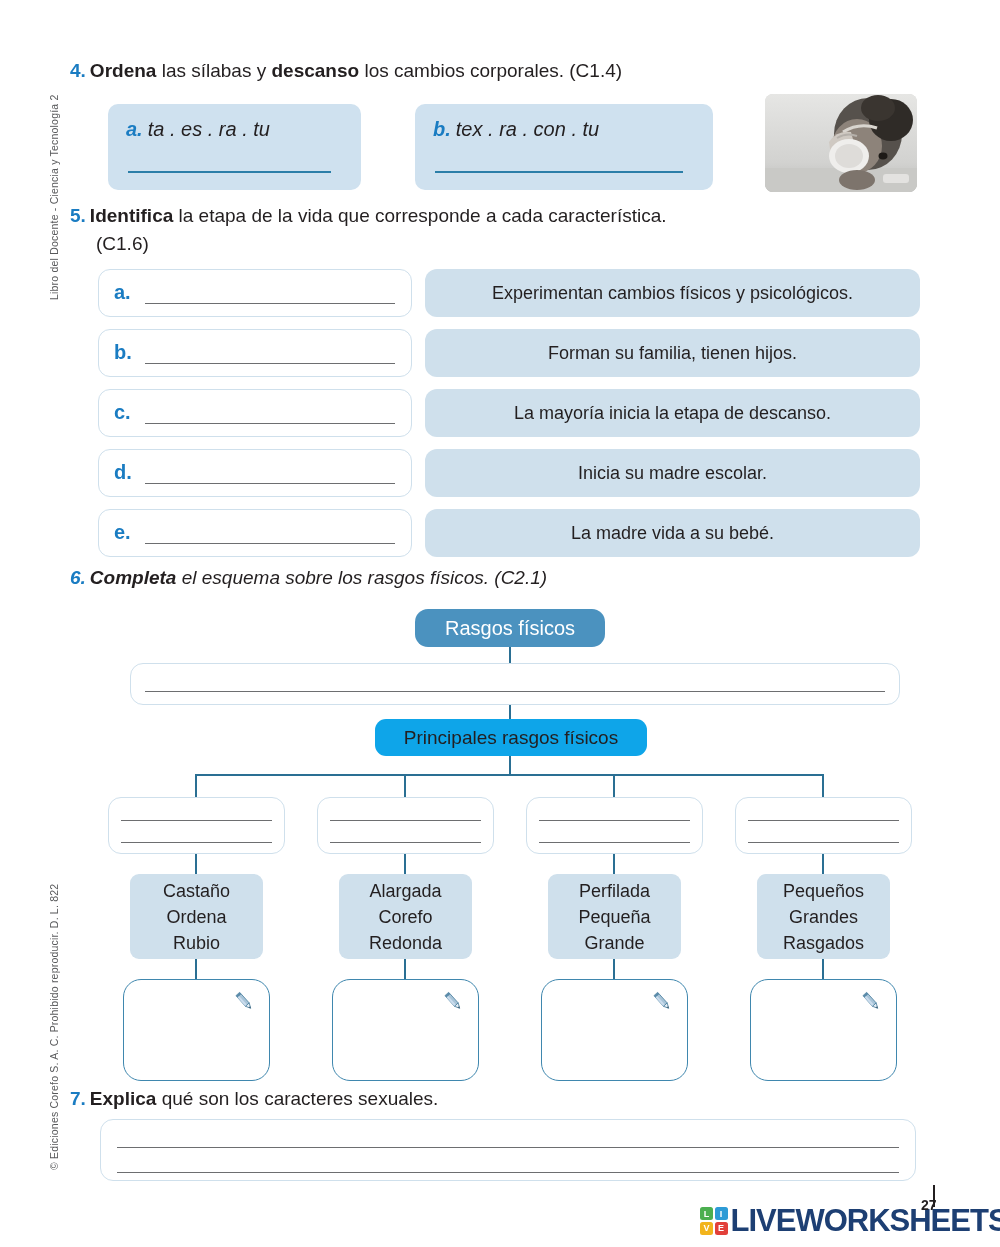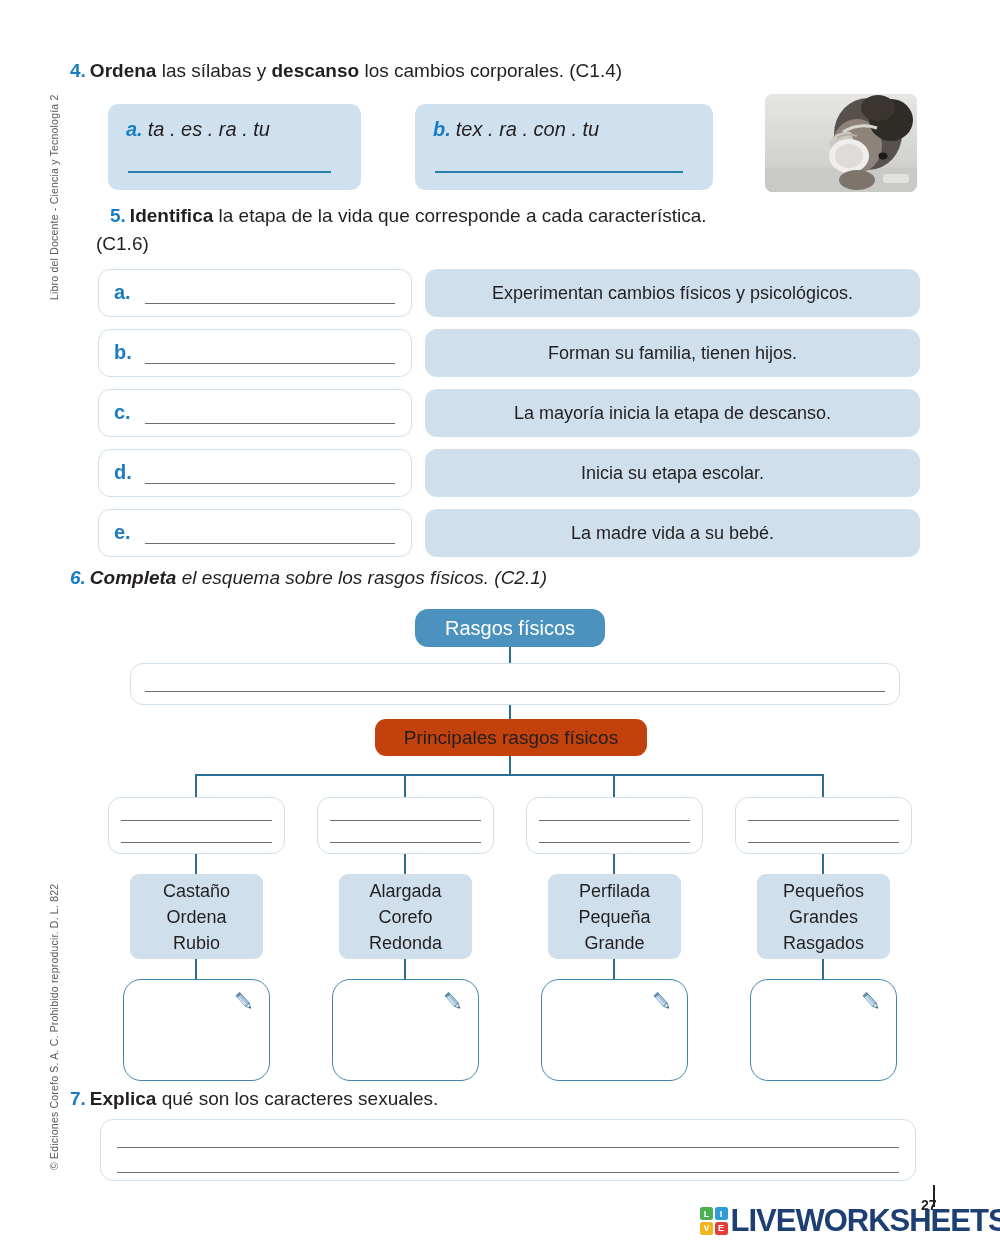--- a/index.html
+++ b/index.html
@@ -137,21 +137,21 @@
     background: #4b92bf;
     color: #ffffff;
     border-radius: 13px;
     font-size: 20px;
     display: flex;
     align-items: center;
     justify-content: center;
   }
   .node-light {
     position: absolute;
-    background: #c2410c;
+    background: #0ea5e9;
     color: #231f20;
     border-radius: 11px;
     font-size: 19px;
     display: flex;
     align-items: center;
     justify-content: center;
   }
   .blank-wide {
     position: absolute;
     background: #ffffff;
@@ -295,21 +295,21 @@
     <ellipse cx="118" cy="62" rx="4.5" ry="3.4" fill="#1d1a17"></ellipse>
     <path d="M64 48 q8 -12 22 -10 l6 22 q-14 8 -26 2 z" fill="#cfc9c2"></path>
     <ellipse cx="84" cy="62" rx="20" ry="17" fill="#efeeec"></ellipse>
     <ellipse cx="84" cy="62" rx="14" ry="12" fill="#dedcd9"></ellipse>
     <path d="M72 44 q10 -6 20 -2" stroke="#b5b0aa" stroke-width="2" fill="none"></path>
     <ellipse cx="92" cy="86" rx="18" ry="10" fill="#7d746c"></ellipse>
     <rect x="118" y="80" width="26" height="9" rx="3" fill="#e3e2e0"></rect>
   </svg>
 </div>
 
-<div class="q q-justify" id="q5-heading" style="left:70px; top:202px; width:852px;margin-left:40px;">
+<div class="q q-justify" id="q5-heading" style="left:70px; top:202px; width:852px;">
   <span class="num">5.</span><span class="kw">Identifica</span><span> la etapa de la vida que corresponde a cada característica.</span>
 </div>
 <div class="q" id="q5-code" style="left:96px; top:230px;">(C1.6)</div>
 
 <div class="match-row" style="top:269px;">
   <div class="ans-pill">
     <span class="ans-letter">a.</span>
     <div class="ans-line"></div>
   </div>
   <div class="desc-pill">Experimentan cambios físicos y psicológicos.</div>
@@ -329,21 +329,21 @@
     <div class="ans-line"></div>
   </div>
   <div class="desc-pill">La mayoría inicia la etapa de descanso.</div>
 </div>
 
 <div class="match-row" style="top:449px;">
   <div class="ans-pill">
     <span class="ans-letter">d.</span>
     <div class="ans-line"></div>
   </div>
-  <div class="desc-pill">Inicia su etapa escolar.</div>
+  <div class="desc-pill">Inicia su madre escolar.</div>
 </div>
 
 <div class="match-row" style="top:509px;">
   <div class="ans-pill">
     <span class="ans-letter">e.</span>
     <div class="ans-line"></div>
   </div>
   <div class="desc-pill">La madre vida a su bebé.</div>
 </div>
 

